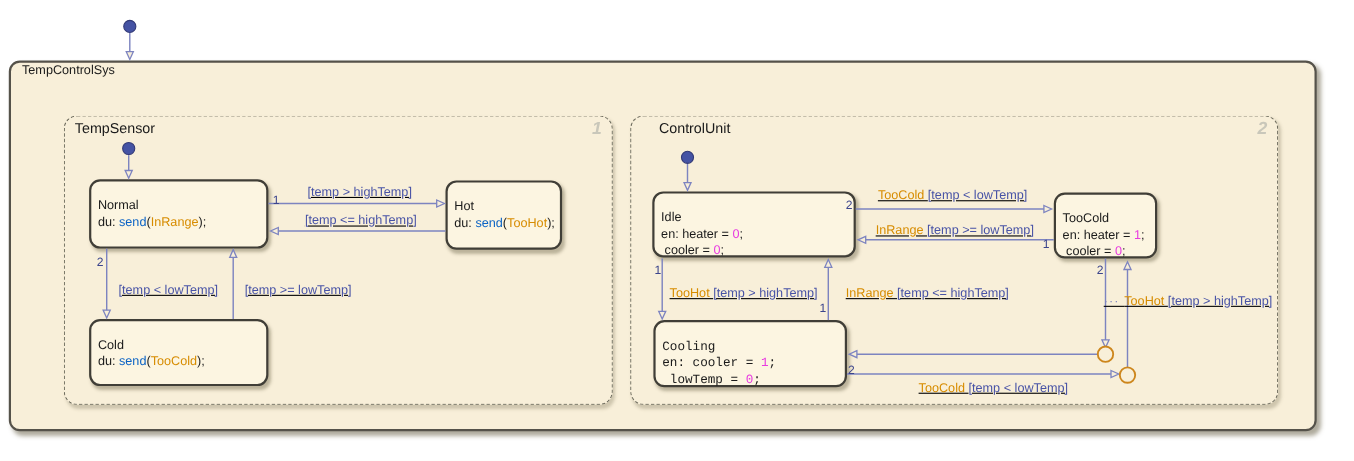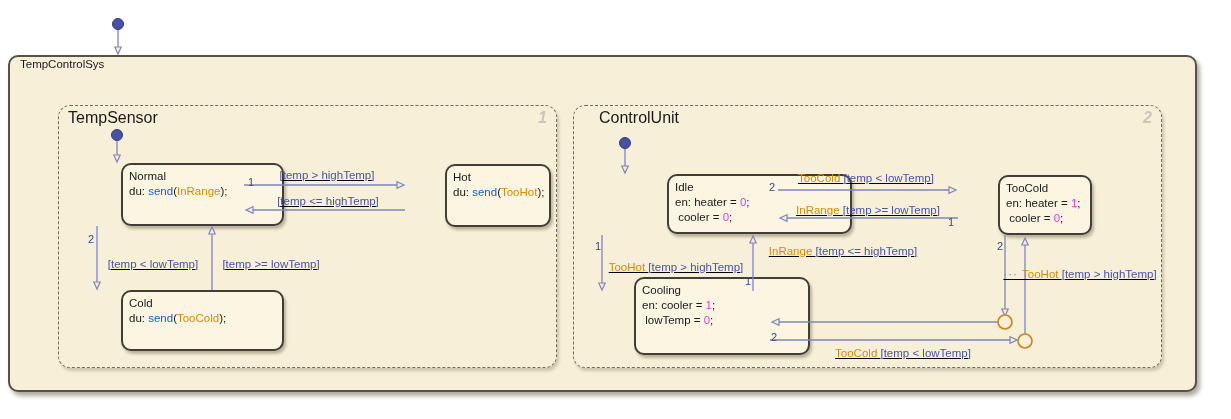--- a/index.html
+++ b/index.html
@@ -11,27 +11,27 @@
   #stage{position:absolute;left:0;top:0;width:1231px;height:419px;}
   .chart{
     position:absolute;border:2px solid var(--chartBorder);background:var(--chartFill);
     border-radius:10px;box-shadow:3px 4px 4px rgba(96,88,60,.5);box-sizing:border-box;z-index:1;
   }
   .chart-label{position:absolute;font-size:11.5px;color:var(--text);z-index:2;white-space:pre;}
   .subchart{
     position:absolute;border:1.6px dashed var(--subBorder);border-radius:12px;
     box-shadow:2px 3px 3px rgba(96,88,60,.28);box-sizing:border-box;z-index:2;
   }
-  .subchart-label{position:absolute;font-size:16px;color:var(--text);white-space:pre;}
+  .subchart-label{position:absolute;font-size:13px;color:var(--text);white-space:pre;}
   .badge{position:absolute;top:3px;right:9px;font-style:italic;font-weight:bold;font-size:16px;color:var(--badge);}
   .state{
     position:absolute;border:2px solid var(--stateBorder);background:var(--stateFill);
     border-radius:10px;box-shadow:2px 3px 3px rgba(96,88,60,.4);
-    padding:4px 6px;font-size:11.5px;line-height:15px;color:var(--text);
-    box-sizing:border-box;white-space:pre;z-index:4;margin-left:40px;
+    padding:15px 6px;font-size:11.5px;line-height:15px;color:var(--text);
+    box-sizing:border-box;white-space:pre;z-index:4;
   }
   #wires{position:absolute;left:0;top:0;z-index:5;}
   .tlabel{position:absolute;transform:translate(-50%,-50%);font-size:11.5px;white-space:pre;z-index:6;text-decoration:underline;}
   .olabel{position:absolute;transform:translate(-50%,-50%);font-size:11px;color:var(--order);z-index:6;}
   .c-text{color:var(--text);}
   .c-func{color:var(--func);}
   .c-event{color:var(--event);}
   .c-num{color:var(--num);}
   .c-cond{color:var(--cond);}
   .c-leader{color:var(--line);letter-spacing:1px;}
@@ -46,23 +46,23 @@
       <div class="subchart-label" style="left: 9px; top: 3px;">TempSensor</div>
       <div class="badge">1</div>
     </div>
     <div class="subchart" style="left: 573px; top: 105px; width: 589px; height: 263px;">
       <div class="subchart-label" style="left: 25px; top: 3px;">ControlUnit</div>
       <div class="badge">2</div>
     </div>
     <div class="state" style="left: 81px; top: 163px; width: 163px; height: 63px;"><div class="">Normal</div><div class=""><span class="c-text">du: </span><span class="c-func">send</span><span class="c-text">(</span><span class="c-event">InRange</span><span class="c-text">);</span></div></div>
     <div class="state" style="left: 405px; top: 164px; width: 106px; height: 63px;"><div class="">Hot</div><div class=""><span class="c-text">du: </span><span class="c-func">send</span><span class="c-text">(</span><span class="c-event">TooHot</span><span class="c-text">);</span></div></div>
     <div class="state" style="left: 81px; top: 290px; width: 163px; height: 61px;"><div class="">Cold</div><div class=""><span class="c-text">du: </span><span class="c-func">send</span><span class="c-text">(</span><span class="c-event">TooCold</span><span class="c-text">);</span></div></div>
-    <div class="state" style="left: 627px; top: 174px; width: 185px; height: 60px;"><div class="">Idle</div><div class=""><span class="c-text">en: heater = </span><span class="c-num">0</span><span class="c-text">;</span></div><div class=""><span class="c-text"> cooler = </span><span class="c-num">0</span><span class="c-text">;</span></div></div>
+    <div class="state" style="left: 593px; top: 174px; width: 185px; height: 60px;"><div class="">Idle</div><div class=""><span class="c-text">en: heater = </span><span class="c-num">0</span><span class="c-text">;</span></div><div class=""><span class="c-text"> cooler = </span><span class="c-num">0</span><span class="c-text">;</span></div></div>
     <div class="state" style="left: 958px; top: 175px; width: 94px; height: 60px;"><div class="">TooCold</div><div class=""><span class="c-text">en: heater = </span><span class="c-num">1</span><span class="c-text">;</span></div><div class=""><span class="c-text"> cooler = </span><span class="c-num">0</span><span class="c-text">;</span></div></div>
-    <div class="state" style="left: 594px; top: 277px; width: 176px; height: 78px;"><div class="">Cooling</div><div class=""><span class="c-text">en: cooler = </span><span class="c-num">1</span><span class="c-text">;</span></div><div class=""><span class="c-text"> lowTemp = </span><span class="c-num">0</span><span class="c-text">;</span></div></div>
+    <div class="state" style="left: 594px; top: 291px; width: 176px; height: 61px; font-family: Liberation Mono, monospace;"><div class="">Cooling</div><div class=""><span class="c-text">en: cooler = </span><span class="c-num">1</span><span class="c-text">;</span></div><div class=""><span class="c-text"> lowTemp = </span><span class="c-num">0</span><span class="c-text">;</span></div></div>
     <svg width="1231" height="419" id="wires">
       <g>
         <polyline points="118,30 118,48" fill="none" stroke="#7d84c0" stroke-width="1.3"></polyline>
         <path d="M 114.8 47 L 118 54 L 121.2 47 Z" fill="#f8efd9" stroke="#7d84c0" stroke-width="1.2"></path>
         <circle cx="118" cy="24" r="5.5" fill="#4553a4" stroke="#333a77" stroke-width="1"></circle>
       </g>
       <g>
         <polyline points="117,141 117,156" fill="none" stroke="#7d84c0" stroke-width="1.3"></polyline>
         <path d="M 113.8 155 L 117 162 L 120.2 155 Z" fill="#f8efd9" stroke="#7d84c0" stroke-width="1.2"></path>
         <circle cx="117" cy="135" r="5.5" fill="#4553a4" stroke="#333a77" stroke-width="1"></circle>
@@ -128,19 +128,19 @@
     <div class="tlabel" style="left: 328px; top: 201px;"><span class="c-cond">[temp &lt;= highTemp]</span></div>
     <div class="tlabel" style="left: 153px; top: 264px;"><span class="c-cond">[temp &lt; lowTemp]</span></div>
     <div class="olabel" style="left: 91px; top: 239px;">2</div>
     <div class="tlabel" style="left: 271px; top: 264px;"><span class="c-cond">[temp &gt;= lowTemp]</span></div>
     <div class="tlabel" style="left: 866px; top: 178px;"><span class="c-event">TooCold </span><span class="c-cond">[temp &lt; lowTemp]</span></div>
     <div class="olabel" style="left: 772px; top: 187px;">2</div>
     <div class="tlabel" style="left: 868px; top: 210px;"><span class="c-event">InRange </span><span class="c-cond">[temp &gt;= lowTemp]</span></div>
     <div class="olabel" style="left: 951px; top: 222px;">1</div>
     <div class="tlabel" style="left: 676px; top: 267px;"><span class="c-event">TooHot </span><span class="c-cond">[temp &gt; highTemp]</span></div>
     <div class="olabel" style="left: 598px; top: 246px;">1</div>
-    <div class="tlabel" style="left: 843px; top: 251px;"><span class="c-event">InRange </span><span class="c-cond">[temp &lt;= highTemp]</span></div>
+    <div class="tlabel" style="left: 843px; top: 267px;"><span class="c-event">InRange </span><span class="c-cond">[temp &lt;= highTemp]</span></div>
     <div class="olabel" style="left: 748px; top: 281px;">1</div>
     <div class="olabel" style="left: 1000px; top: 246px;">2</div>
     <div class="tlabel" style="left: 1080px; top: 274px;"><span class="c-leader">··· </span><span class="c-event">TooHot </span><span class="c-cond">[temp &gt; highTemp]</span></div>
     <div class="tlabel" style="left: 903px; top: 353px;"><span class="c-event">TooCold </span><span class="c-cond">[temp &lt; lowTemp]</span></div>
     <div class="olabel" style="left: 774px; top: 337px;">2</div>
   </div>
 
 </body></html>

